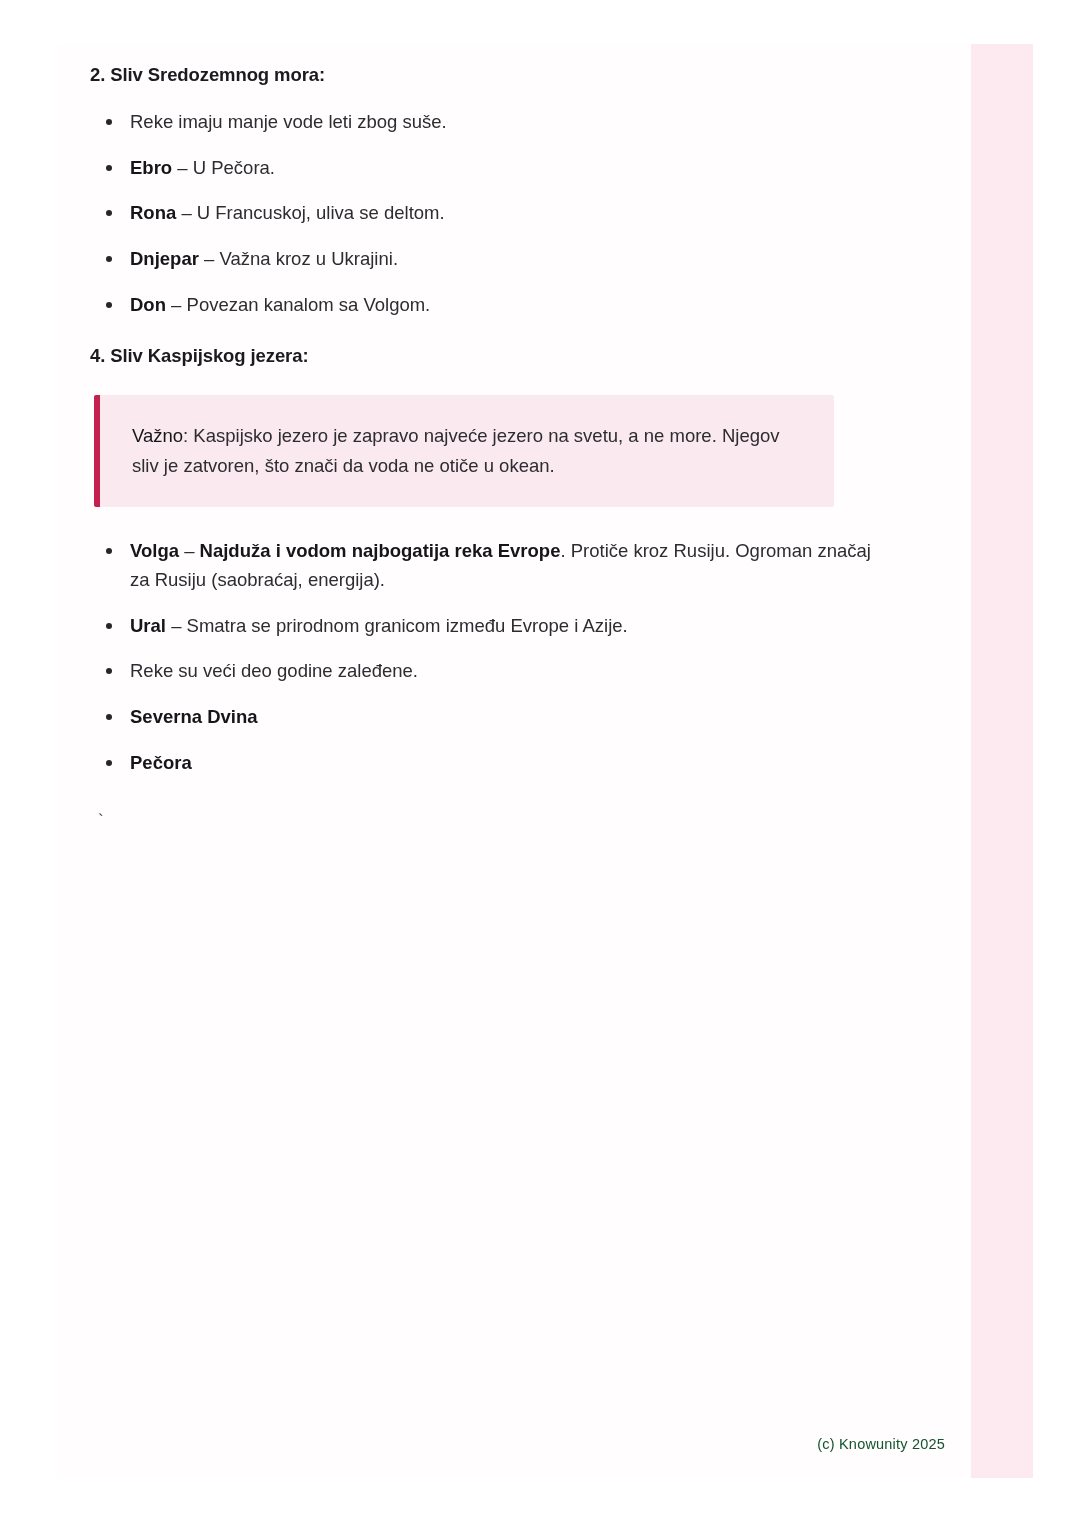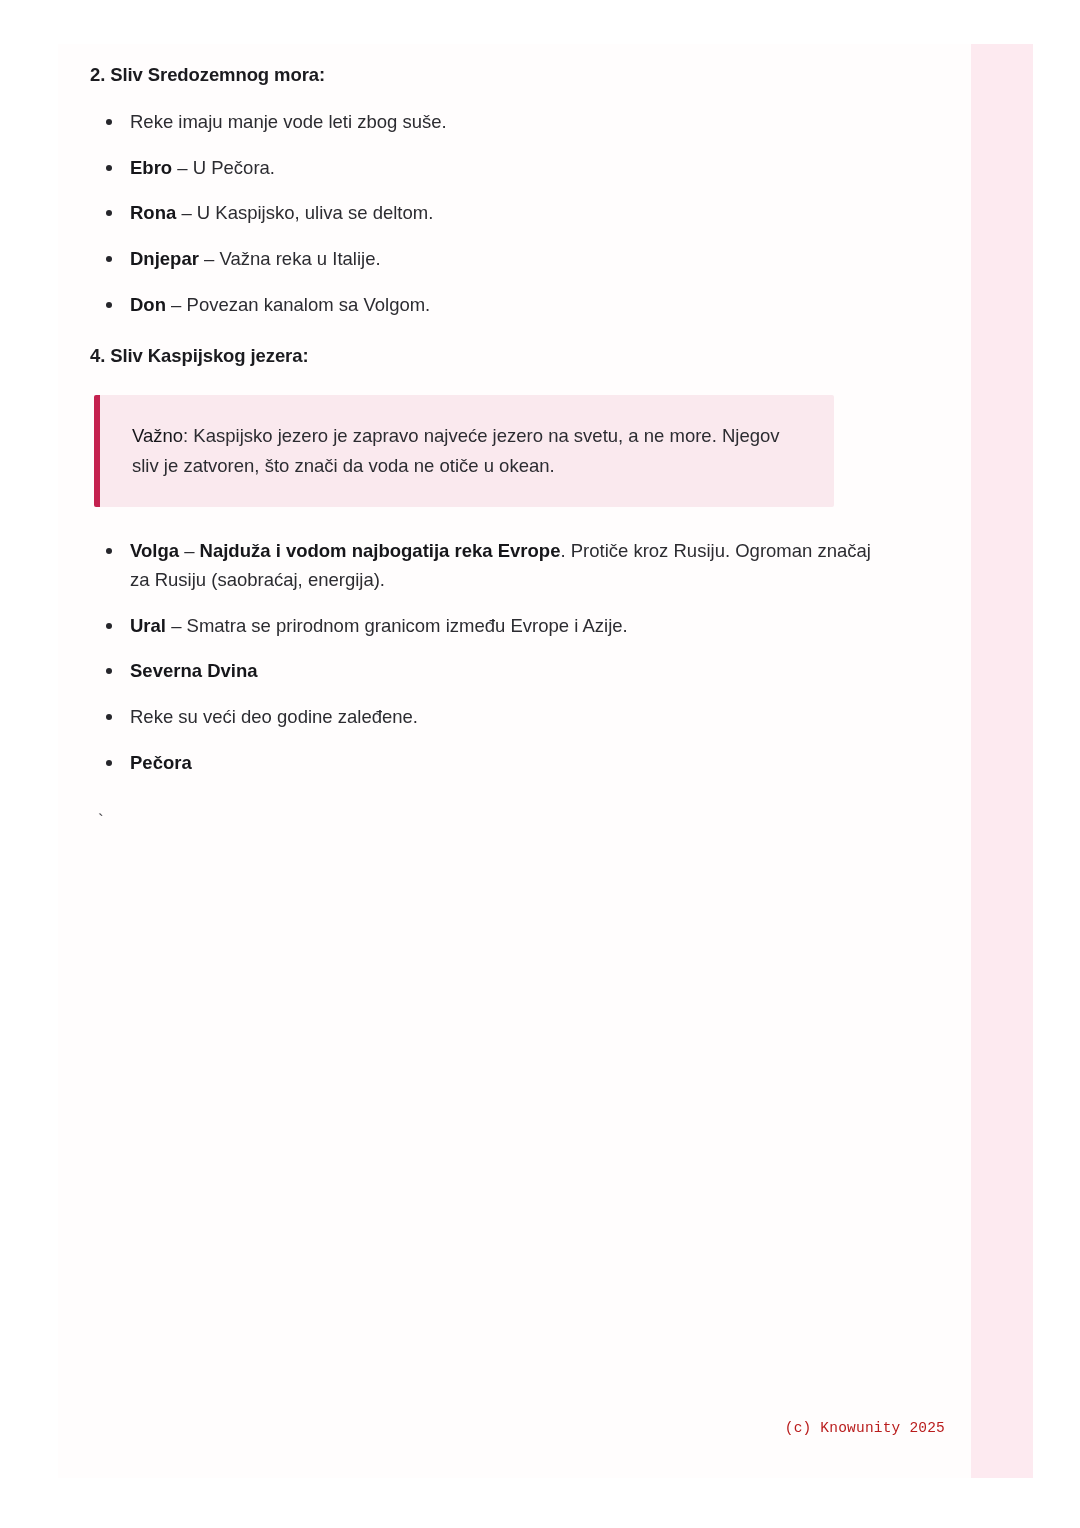--- a/index.html
+++ b/index.html
@@ -93,63 +93,62 @@
   .tick {
     font-size: 17px;
     color: #4a4a4f;
     margin: 34px 0 0 8px;
     letter-spacing: 0;
   }
 
   .watermark {
     position: absolute;
     right: 88px;
-    bottom: 42px;
+    bottom: 26px;
     font-size: 14.5px;
-    color: #b91c1c;
+    color: #14532d;
     letter-spacing: 0.2px;
     white-space: nowrap;
-    font-family: Liberation Mono, monospace;
   }
 </style>
 </head>
 <body>
 
 <div class="page">
   <div class="sheet">
     <div class="right-stripe"></div>
 
     <div class="content">
 
       <h3 class="section-heading">2. Sliv Sredozemnog mora:</h3>
       <ul class="bullets">
         <li><span>Reke imaju manje vode leti zbog suše.</span></li>
         <li><b>Ebro</b><span> – U Pečora.</span></li>
-        <li><b>Rona</b><span> – U Kaspijsko, uliva se deltom.</span></li>
+        <li><b>Rona</b><span> – U Francuskoj, uliva se deltom.</span></li>
       </ul>
 
       <ul class="bullets">
-        <li><b>Dnjepar</b><span> – Važna reka u Italije.</span></li>
+        <li><b>Dnjepar</b><span> – Važna kroz u Ukrajini.</span></li>
         <li><b>Don</b><span> – Povezan kanalom sa Volgom.</span></li>
       </ul>
 
       <h3 class="section-heading">4. Sliv Kaspijskog jezera:</h3>
 
       <div class="callout">
         <p><b>Važno</b><span>: Kaspijsko jezero je zapravo najveće jezero na svetu, a ne more. Njegov sliv je zatvoren, što znači da voda ne otiče u okean.</span></p>
       </div>
 
       <ul class="bullets">
         <li><b>Volga</b><span> – </span><b>Najduža i vodom najbogatija reka Evrope</b><span>. Protiče kroz Rusiju. Ogroman značaj za Rusiju (saobraćaj, energija).</span></li>
         <li><b>Ural</b><span> – Smatra se prirodnom granicom između Evrope i Azije.</span></li>
       </ul>
 
       <ul class="bullets">
+        <li><span>Reke su veći deo godine zaleđene.</span></li>
         <li><b>Severna Dvina</b></li>
-        <li><span>Reke su veći deo godine zaleđene.</span></li>
         <li><b>Pečora</b></li>
       </ul>
 
       <div class="tick">`</div>
     </div>
 
     <div class="watermark">(c) Knowunity 2025</div>
   </div>
 </div>
 

